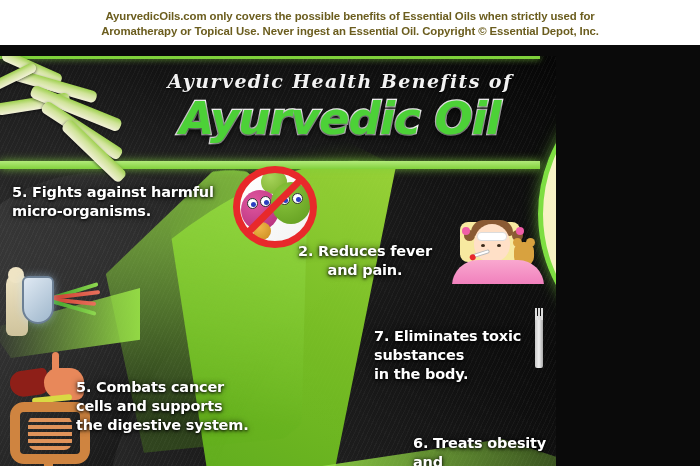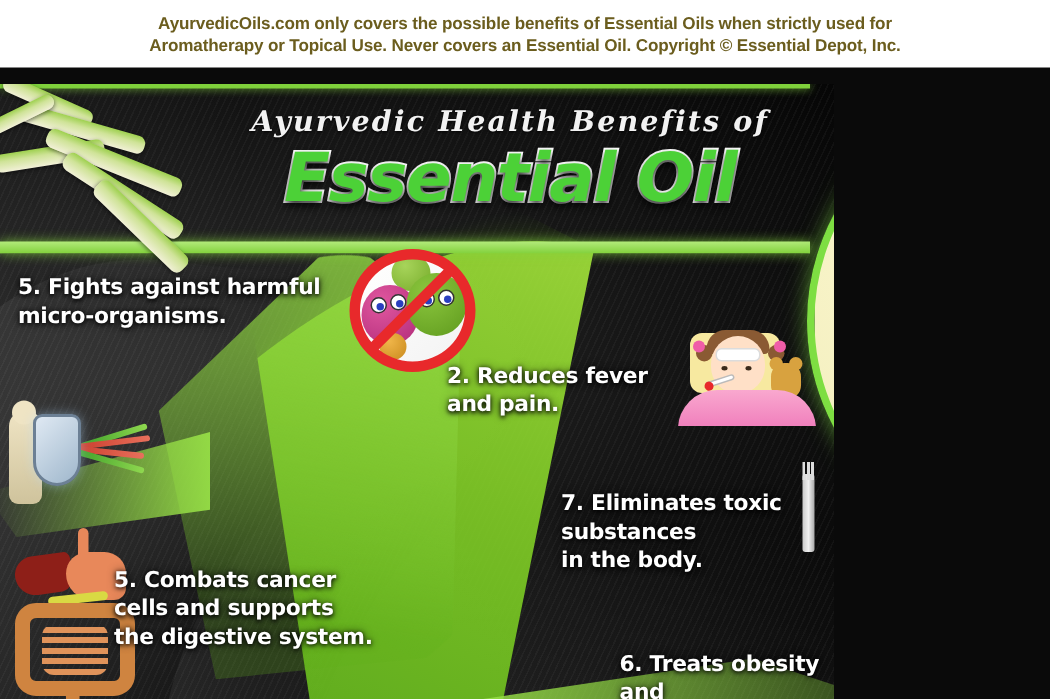--- a/index.html
+++ b/index.html
@@ -139,21 +139,21 @@
 
   
   .benefit{
     position:absolute;color:#ffffff;font-weight:bold;
     font-family:"DejaVu Sans",sans-serif;
     font-size:14.5px;line-height:19px;letter-spacing:-.2px;
     text-shadow:0 1px 3px rgba(0,0,0,.95),0 0 6px rgba(0,0,0,.7);
     z-index:20;white-space:pre-line;
   }
   #b1{left:12px;top:127px;}
-  #b2{left:298px;top:186px;}
+  #b2{left:298px;top:186px;text-align:center;}
   #b3{left:100px;top:233px;}
   #b4{left:374px;top:271px;}
   #b5{left:76px;top:322px;}
   #b6{left:368px;top:378px;margin-left:45px;}
 
   
   
   .germs{position:absolute;left:231px;top:110px;width:90px;height:82px;z-index:15;}
   .germ-circle{
     position:absolute;left:8px;top:6px;width:72px;height:70px;border-radius:50%;
@@ -257,41 +257,41 @@
   .oball{position:absolute;left:70px;top:48px;width:34px;height:32px;border-radius:50%;
     background:radial-gradient(circle at 35% 30%,#ffffff,#a8e2f2 45%,#6fc9e8 100%);opacity:.9;}
 </style>
 </head>
 <body>
 
 <div class="stage">
 
   <div class="disclaimer">
     <p>AyurvedicOils.com only covers the possible benefits of Essential Oils when strictly used for</p>
-    <p>Aromatherapy or Topical Use. Never covers an Essential Oil. Copyright © Essential Depot, Inc.</p>
+    <p>Aromatherapy or Topical Use. Never ingest an Essential Oil. Copyright © Essential Depot, Inc.</p>
   </div>
 
   <div class="board">
 
     <div class="sweep a"></div>
     <div class="sweep b"></div>
     <div class="sweep c"></div>
     <div class="sweep d"></div>
 
     <div class="swoosh"></div>
     <div class="swoosh2"></div>
     <div class="swoosh-tail"></div>
     <div class="swoosh-tail2"></div>
 
     <div class="divider-top"></div>
     <div class="divider"></div>
 
     <div class="title-wrap">
       <div class="title-script">Ayurvedic Health Benefits of</div>
-      <div class="title-main">Essential Oil</div>
+      <div class="title-main">Ayurvedic Oil</div>
     </div>
 
     <div class="lg-left">
       <i style="left:6px;top:4px;width:64px;height:11px;transform:rotate(24deg);"></i>
       <i style="left:18px;top:22px;width:86px;height:12px;transform:rotate(16deg);"></i>
       <i style="left:2px;top:40px;width:74px;height:12px;transform:rotate(-9deg);"></i>
       <i style="left:34px;top:44px;width:96px;height:13px;transform:rotate(22deg);"></i>
       <i style="left:42px;top:66px;width:92px;height:13px;transform:rotate(33deg);"></i>
       <i style="left:60px;top:86px;width:80px;height:14px;transform:rotate(44deg);"></i>
       <i style="left:-6px;top:14px;width:50px;height:10px;transform:rotate(-26deg);"></i>

